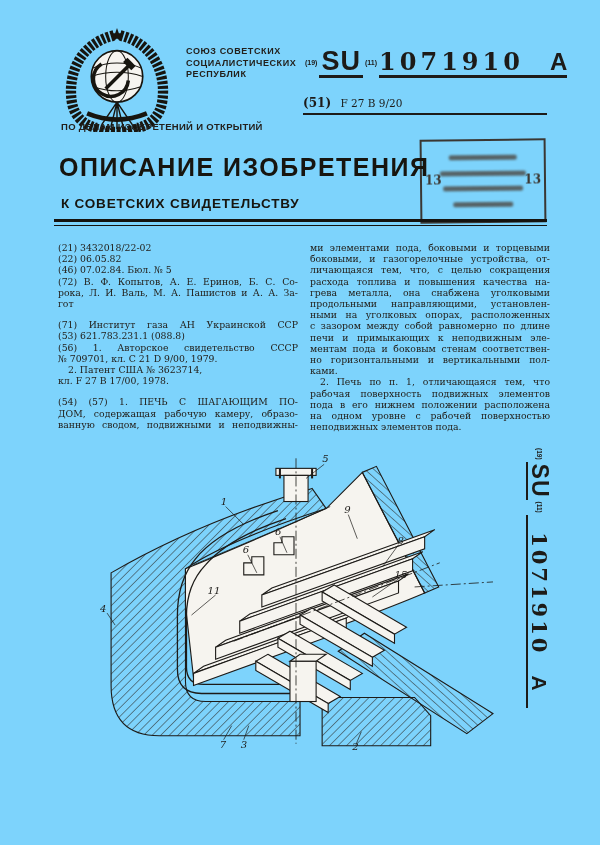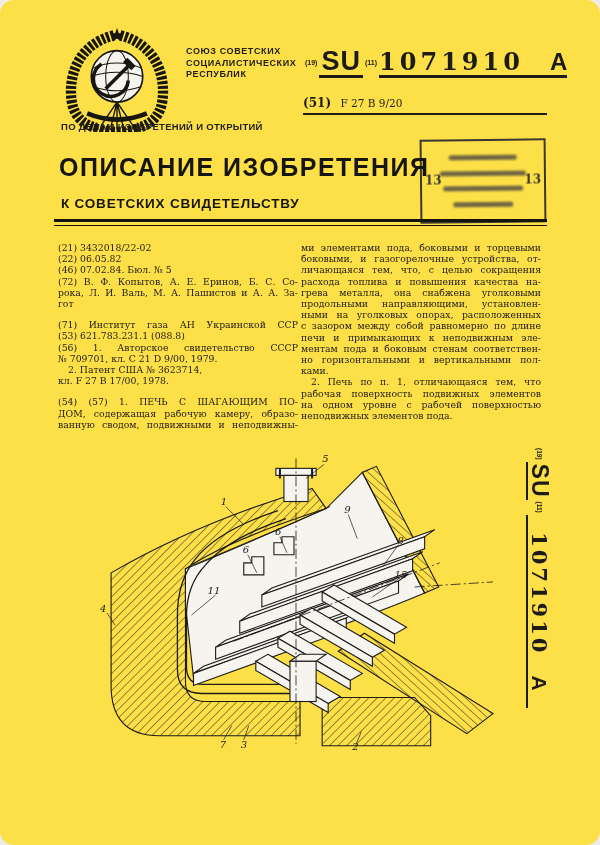--- a/index.html
+++ b/index.html
@@ -5,21 +5,21 @@
   html,body{margin:0;padding:0;}
   body{
     width:600px;height:845px;
     background:#efece6;
     font-family:"Liberation Sans",sans-serif;
     color:#1d1b18;
     -webkit-font-smoothing:none;
   }
   .page{
     position:relative;width:600px;height:845px;
-    background:#fde047;overflow:hidden;border-radius:14px;
+    background:#7dd3fc;overflow:hidden;
   }
   
   .emblem{position:absolute;left:60px;top:27px;width:114px;height:105px;}
   .country{
     position:absolute;left:186px;top:46px;
     font-size:9px;font-weight:bold;line-height:11.5px;letter-spacing:.6px;
     color:#23201c;
   }
   .pubblock{
     position:absolute;left:303px;top:40px;width:244px;height:38px;
@@ -74,21 +74,21 @@
     position:absolute;left:61px;top:196px;
     font-size:13.5px;font-weight:bold;letter-spacing:.8px;color:#17150f;
   }
   .rule{
     position:absolute;left:54px;top:219px;width:493px;height:3px;
     border-top:3px solid #15130f;border-bottom:1px solid #15130f;
   }
   
   .cols{
     position:absolute;left:58px;top:242px;width:492px;
-    display:flex;gap:3px;
+    display:flex;gap:12px;
   }
   .col{width:240px;}
   .tl{
     font-family:"DejaVu Serif",serif;font-size:9.3px;line-height:11.2px;
     text-align:justify;text-align-last:justify;white-space:nowrap;color:#23201b;
   }
   .tl.end{text-align-last:left;}
   .tl.ind{text-indent:10px;}
   .tl.blank{height:10px;}
   
@@ -198,20 +198,21 @@
         <div class="tl">грева металла, она снабжена уголковыми</div>
         <div class="tl">продольными направляющими, установлен-</div>
         <div class="tl">ными на уголковых опорах, расположенных</div>
         <div class="tl">с зазором между собой равномерно по длине</div>
         <div class="tl">печи и примыкающих к неподвижным эле-</div>
         <div class="tl">ментам пода и боковым стенам соответствен-</div>
         <div class="tl">но горизонтальными и вертикальными пол-</div>
         <div class="tl end">ками.</div>
         <div class="tl ind">2. Печь по п. 1, отличающаяся тем, что</div>
         <div class="tl">рабочая поверхность подвижных элементов</div>
+        <div class="tl">пода в его нижнем положении расположена</div>
         <div class="tl">на одном уровне с рабочей поверхностью</div>
         <div class="tl end">неподвижных элементов пода.</div>
       </div>
   </div>
 
   <div class="figure">
     <svg viewBox="0 0 400 304" width="402" height="306">
       <defs>
         <pattern id="h1" width="6" height="6" patternUnits="userSpaceOnUse" patternTransform="rotate(45)">
           <line x1="0" y1="0" x2="0" y2="6" stroke="#2a2722" stroke-width="1"></line>

